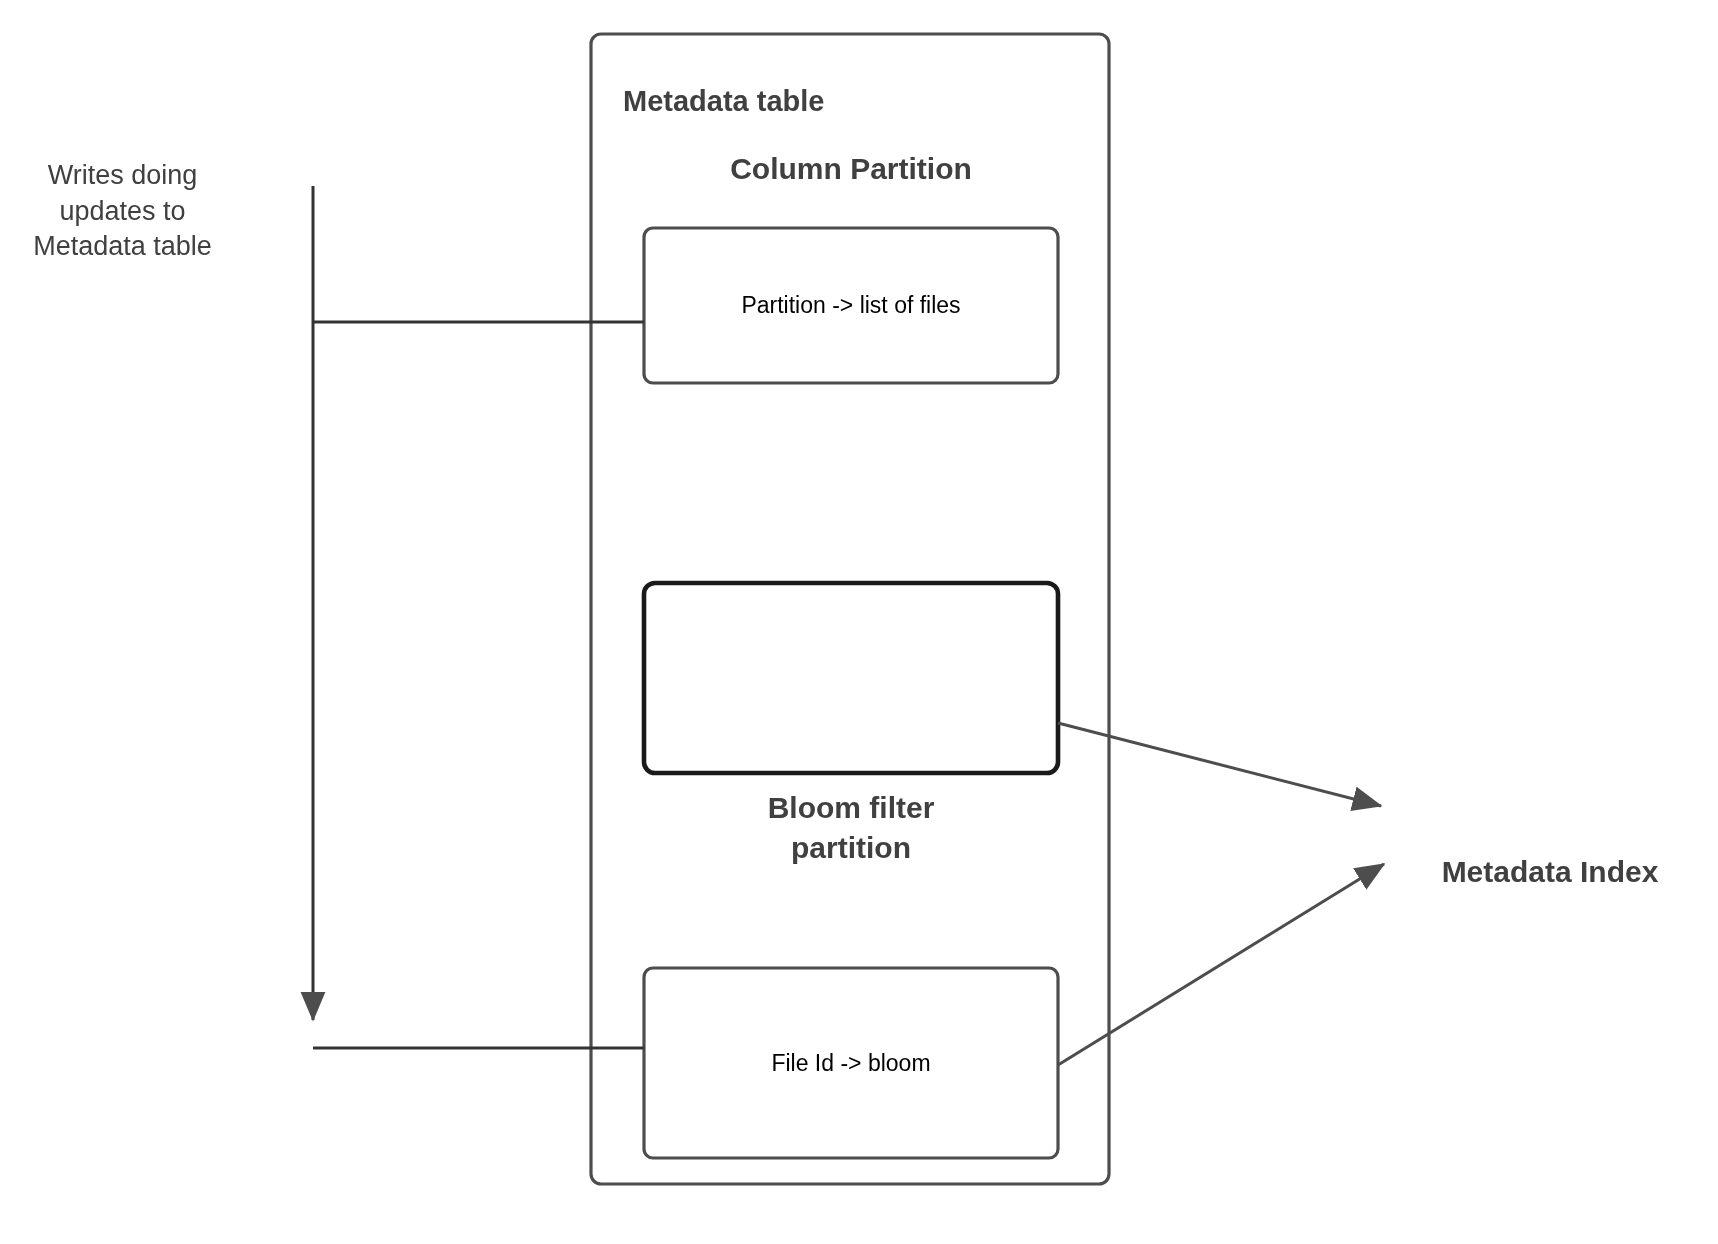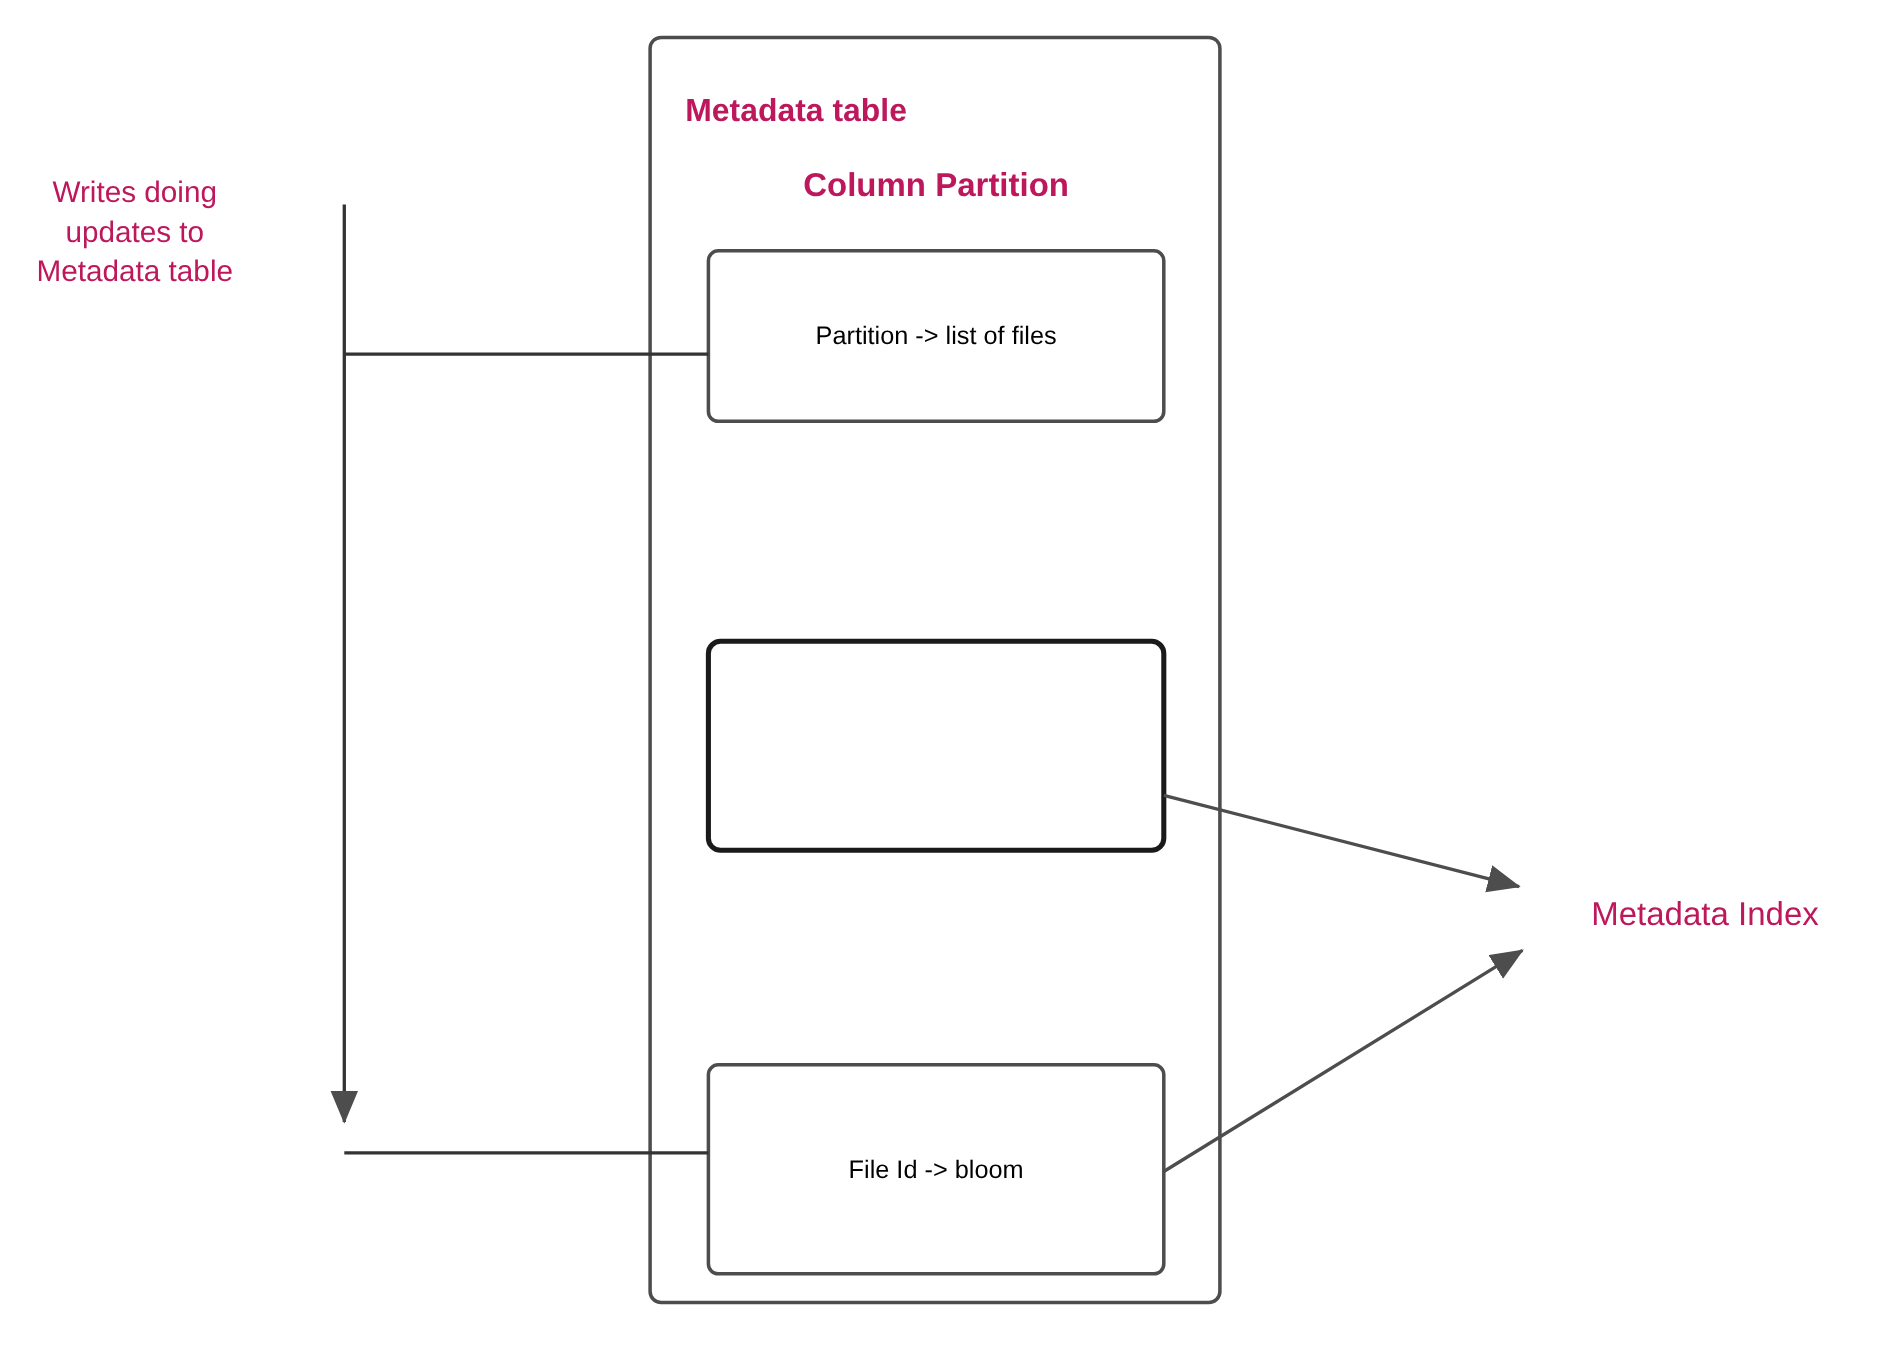--- a/index.html
+++ b/index.html
@@ -17,41 +17,42 @@
   }
   svg.layer {
     position: absolute;
     left: 0;
     top: 0;
     width: 1718px;
     height: 1244px;
   }
   .lbl {
     position: absolute;
-    color: #be185d;
+    color: #404040;
     line-height: 1.32;
     text-align: center;
     white-space: pre-line;
   }
   .lbl-plain {
     font-size: 27px;
     font-weight: 400;
   }
   .lbl-section {
     font-size: 30px;
     font-weight: bold;
   }
   .lbl-title {
     font-size: 29px;
     font-weight: bold;
     text-align: left;
   }
   .lbl-index {
     font-size: 30px;
-    font-weight: normal;
+    font-weight: bold;
+    margin-top: 40px;
   }
   .box-text {
     position: absolute;
     display: flex;
     align-items: center;
     justify-content: center;
     text-align: center;
     font-size: 23px;
     color: #000000;
     white-space: pre-line;
@@ -94,20 +95,22 @@
 
   <div class="lbl lbl-plain" style="left:10px; top:158px; width:225px;">Writes doing
 updates to
 Metadata table</div>
 
   <div class="lbl lbl-title" style="left:623px; top:82px; width:420px;">Metadata table</div>
 
   <div class="lbl lbl-section" style="left:644px; top:149px; width:414px;">Column Partition</div>
 
 
+  <div class="lbl lbl-section" style="left:644px; top:788px; width:414px;">Bloom filter
+partition</div>
 
   <div class="box-text" style="left:644px; top:228px; width:414px; height:155px;">Partition -&gt; list of files</div>
 
 
   <div class="box-text" style="left:644px; top:968px; width:414px; height:190px;">File Id -&gt; bloom</div>
 
   <div class="lbl lbl-index" style="left:1400px; top:812px; width:300px;">Metadata Index</div>
 
 
 </div>

